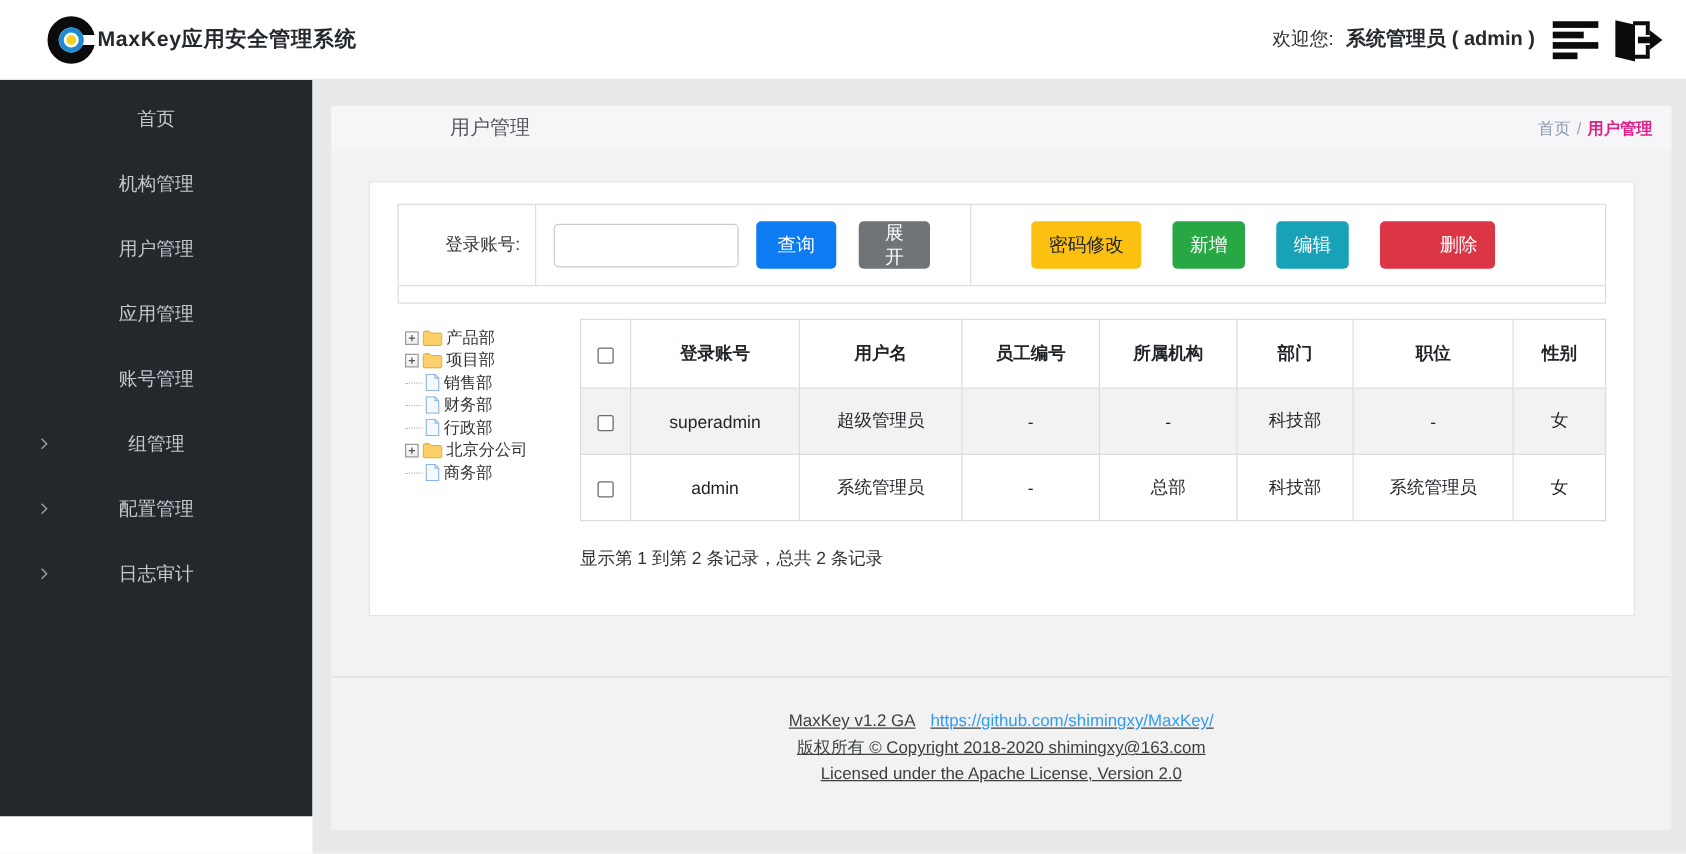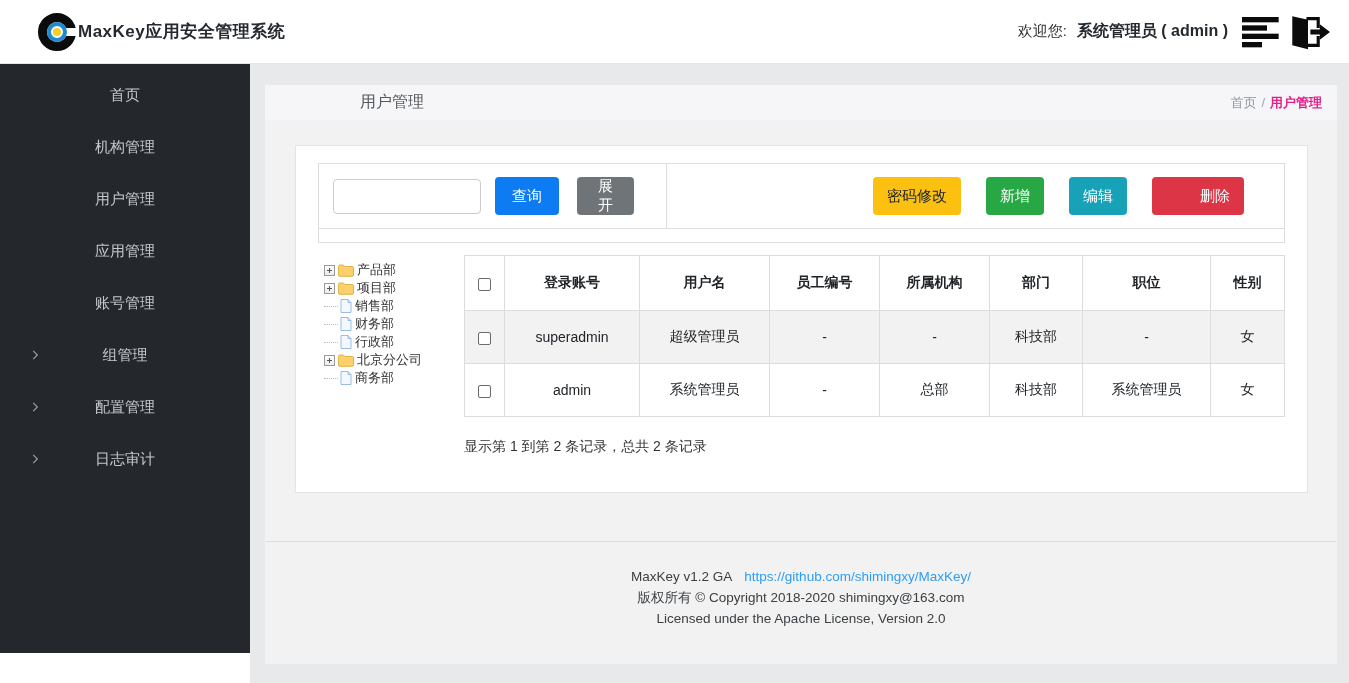--- a/index.html
+++ b/index.html
@@ -58,21 +58,21 @@
   .cell-label { width:110px; display:flex; align-items:center; justify-content:flex-end;
                 padding-right:12px; border-right:1px solid #ddd; font-size:14px; color:#333; flex:none; }
   .cell-search { display:flex; align-items:center; padding-left:14px; width:348px; flex:none;
                  border-right:1px solid #ddd; }
   .search-input { width:148px; height:35px; border:1px solid #ccc; border-radius:4px;
                   margin-right:14px; padding:0 8px; font-size:14px; outline:none; }
   .btn { height:38px; border:none; border-radius:4px; font-size:15px; cursor:pointer;
          padding:0 14px; font-family:inherit; }
   .btn-query  { background:#0d7bf2; color:#fff; width:64px; margin-right:18px; }
   .btn-expand { background:#6e7478; color:#fff; width:57px; }
-  .cell-actions { flex:1; display:flex; align-items:center; justify-content:flex-end;
+  .cell-actions { flex:1; display:flex; align-items:center; justify-content:center;
                   gap:25px; padding-right:40px; }
   .btn-warning { background:#fcc011; color:#212529; }
   .btn-success { background:#28a745; color:#fff; }
   .btn-info    { background:#17a2b8; color:#fff; }
   .btn-danger  { background:#dc3545; color:#ffffff;padding-left:48px; }
   .toolbar-thin { height:14px; border-top:1px solid #ddd; }
 
   
   .content-row { display:flex; margin-top:12px; }
   .tree-col { width:146px; flex:none; padding:6px 0 0 6px; }
@@ -91,21 +91,21 @@
   .grid th { height:55px; font-weight:bold; background:#fff; }
   .grid td { height:53px; }
   .grid tbody tr.striped { background:#f2f2f2; }
   .checkbox { display:inline-block; width:13px; height:13px; border:1.5px solid #6b6b6b;
               border-radius:2px; background:#fff; vertical-align:middle; cursor:pointer; }
   .summary { margin-top:21px; font-size:14px; color:#333; }
 
   
   .footer { margin-top:48px; }
   .footer-divider { border-top:1px solid #dddddf; margin:0 1px 24px; }
-  .footer-line { text-align:center; font-size:13.5px; color:#3c4043; line-height:21px; }
+  .footer-line { text-align:center; font-size:13.5px; color:#3c4043; line-height:21px;text-decoration:underline; }
   .footer-link { color:#2e9df5; text-decoration:none; margin-left:12px; cursor:pointer; }
 </style>
 </head>
 <body>
 
 <div class="app">
 
   <header class="topbar">
     <div class="brand">
       <div class="logo">
@@ -191,20 +191,21 @@
             <a class="bc-home" href="#">首页</a>
             <span class="bc-sep">/</span>
             <span class="bc-cur">用户管理</span>
           </div>
         </div>
 
         <div class="card">
 
           <div class="toolbar">
             <div class="toolbar-row">
+              <div class="cell-label">登录账号:</div>
               <div class="cell-search">
                 <input class="search-input" type="text" value="" style="">
                 <button class="btn btn-query">查询</button>
                 <button class="btn btn-expand">展开</button>
               </div>
               <div class="cell-actions">
                 <button class="btn btn-warning">密码修改</button>
                 <button class="btn btn-success">新增</button>
                 <button class="btn btn-info">编辑</button>
                 <button class="btn btn-danger">删除</button>

